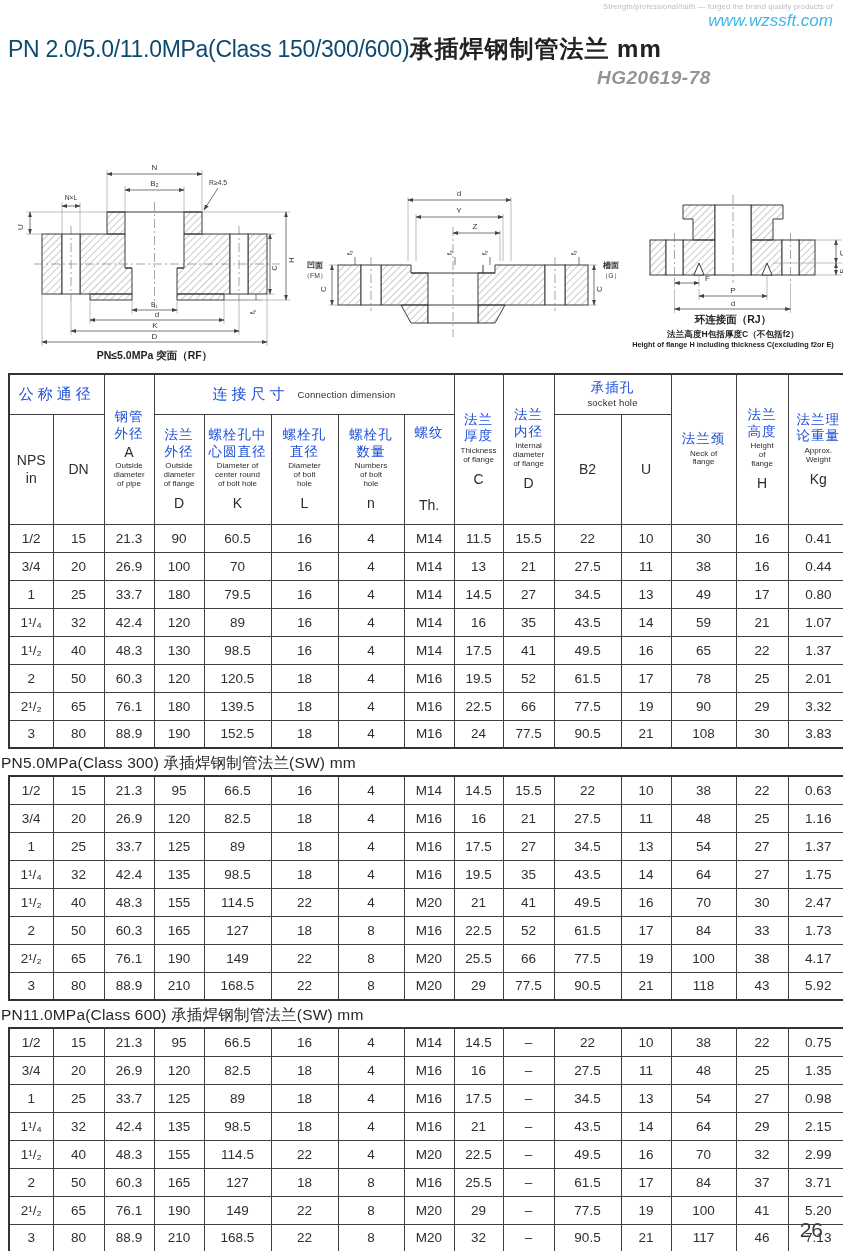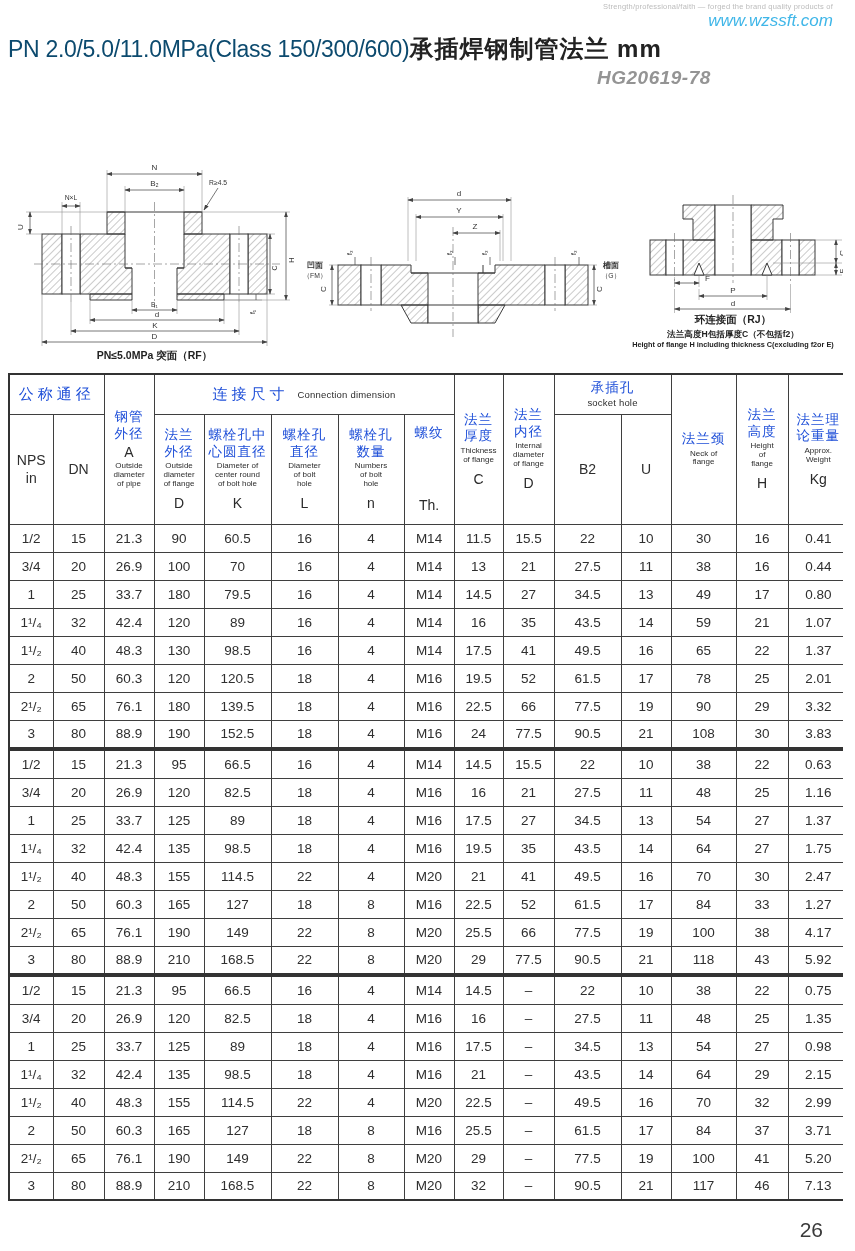--- a/index.html
+++ b/index.html
@@ -533,20 +533,21 @@
             <td>77.5</td>
             <td>90.5</td>
             <td>21</td>
             <td>108</td>
             <td>30</td>
             <td>3.83</td>
           </tr>
         </tbody>
     </table>
 
+    <div class="sec-title">PN5.0MPa(Class 300) 承插焊钢制管法兰(SW)  mm</div>
     <table class="spec">
         <colgroup>
           <col style="width: 44px;">
           <col style="width: 51px;">
           <col style="width: 50px;">
           <col style="width: 50px;">
           <col style="width: 67px;">
           <col style="width: 67px;">
           <col style="width: 66px;">
           <col style="width: 50px;">
@@ -652,21 +653,21 @@
             <td>127</td>
             <td>18</td>
             <td>8</td>
             <td>M16</td>
             <td>22.5</td>
             <td>52</td>
             <td>61.5</td>
             <td>17</td>
             <td>84</td>
             <td>33</td>
-            <td>1.27</td>
+            <td>1.73</td>
           </tr>
           <tr>
             <td>2¹/₂</td>
             <td>65</td>
             <td>76.1</td>
             <td>190</td>
             <td>149</td>
             <td>22</td>
             <td>8</td>
             <td>M20</td>
@@ -691,20 +692,21 @@
             <td>77.5</td>
             <td>90.5</td>
             <td>21</td>
             <td>118</td>
             <td>43</td>
             <td>5.92</td>
           </tr>
         </tbody>
     </table>
 
+    <div class="sec-title">PN11.0MPa(Class 600) 承插焊钢制管法兰(SW)  mm</div>
     <table class="spec">
         <colgroup>
           <col style="width: 44px;">
           <col style="width: 51px;">
           <col style="width: 50px;">
           <col style="width: 50px;">
           <col style="width: 67px;">
           <col style="width: 67px;">
           <col style="width: 66px;">
           <col style="width: 50px;">

